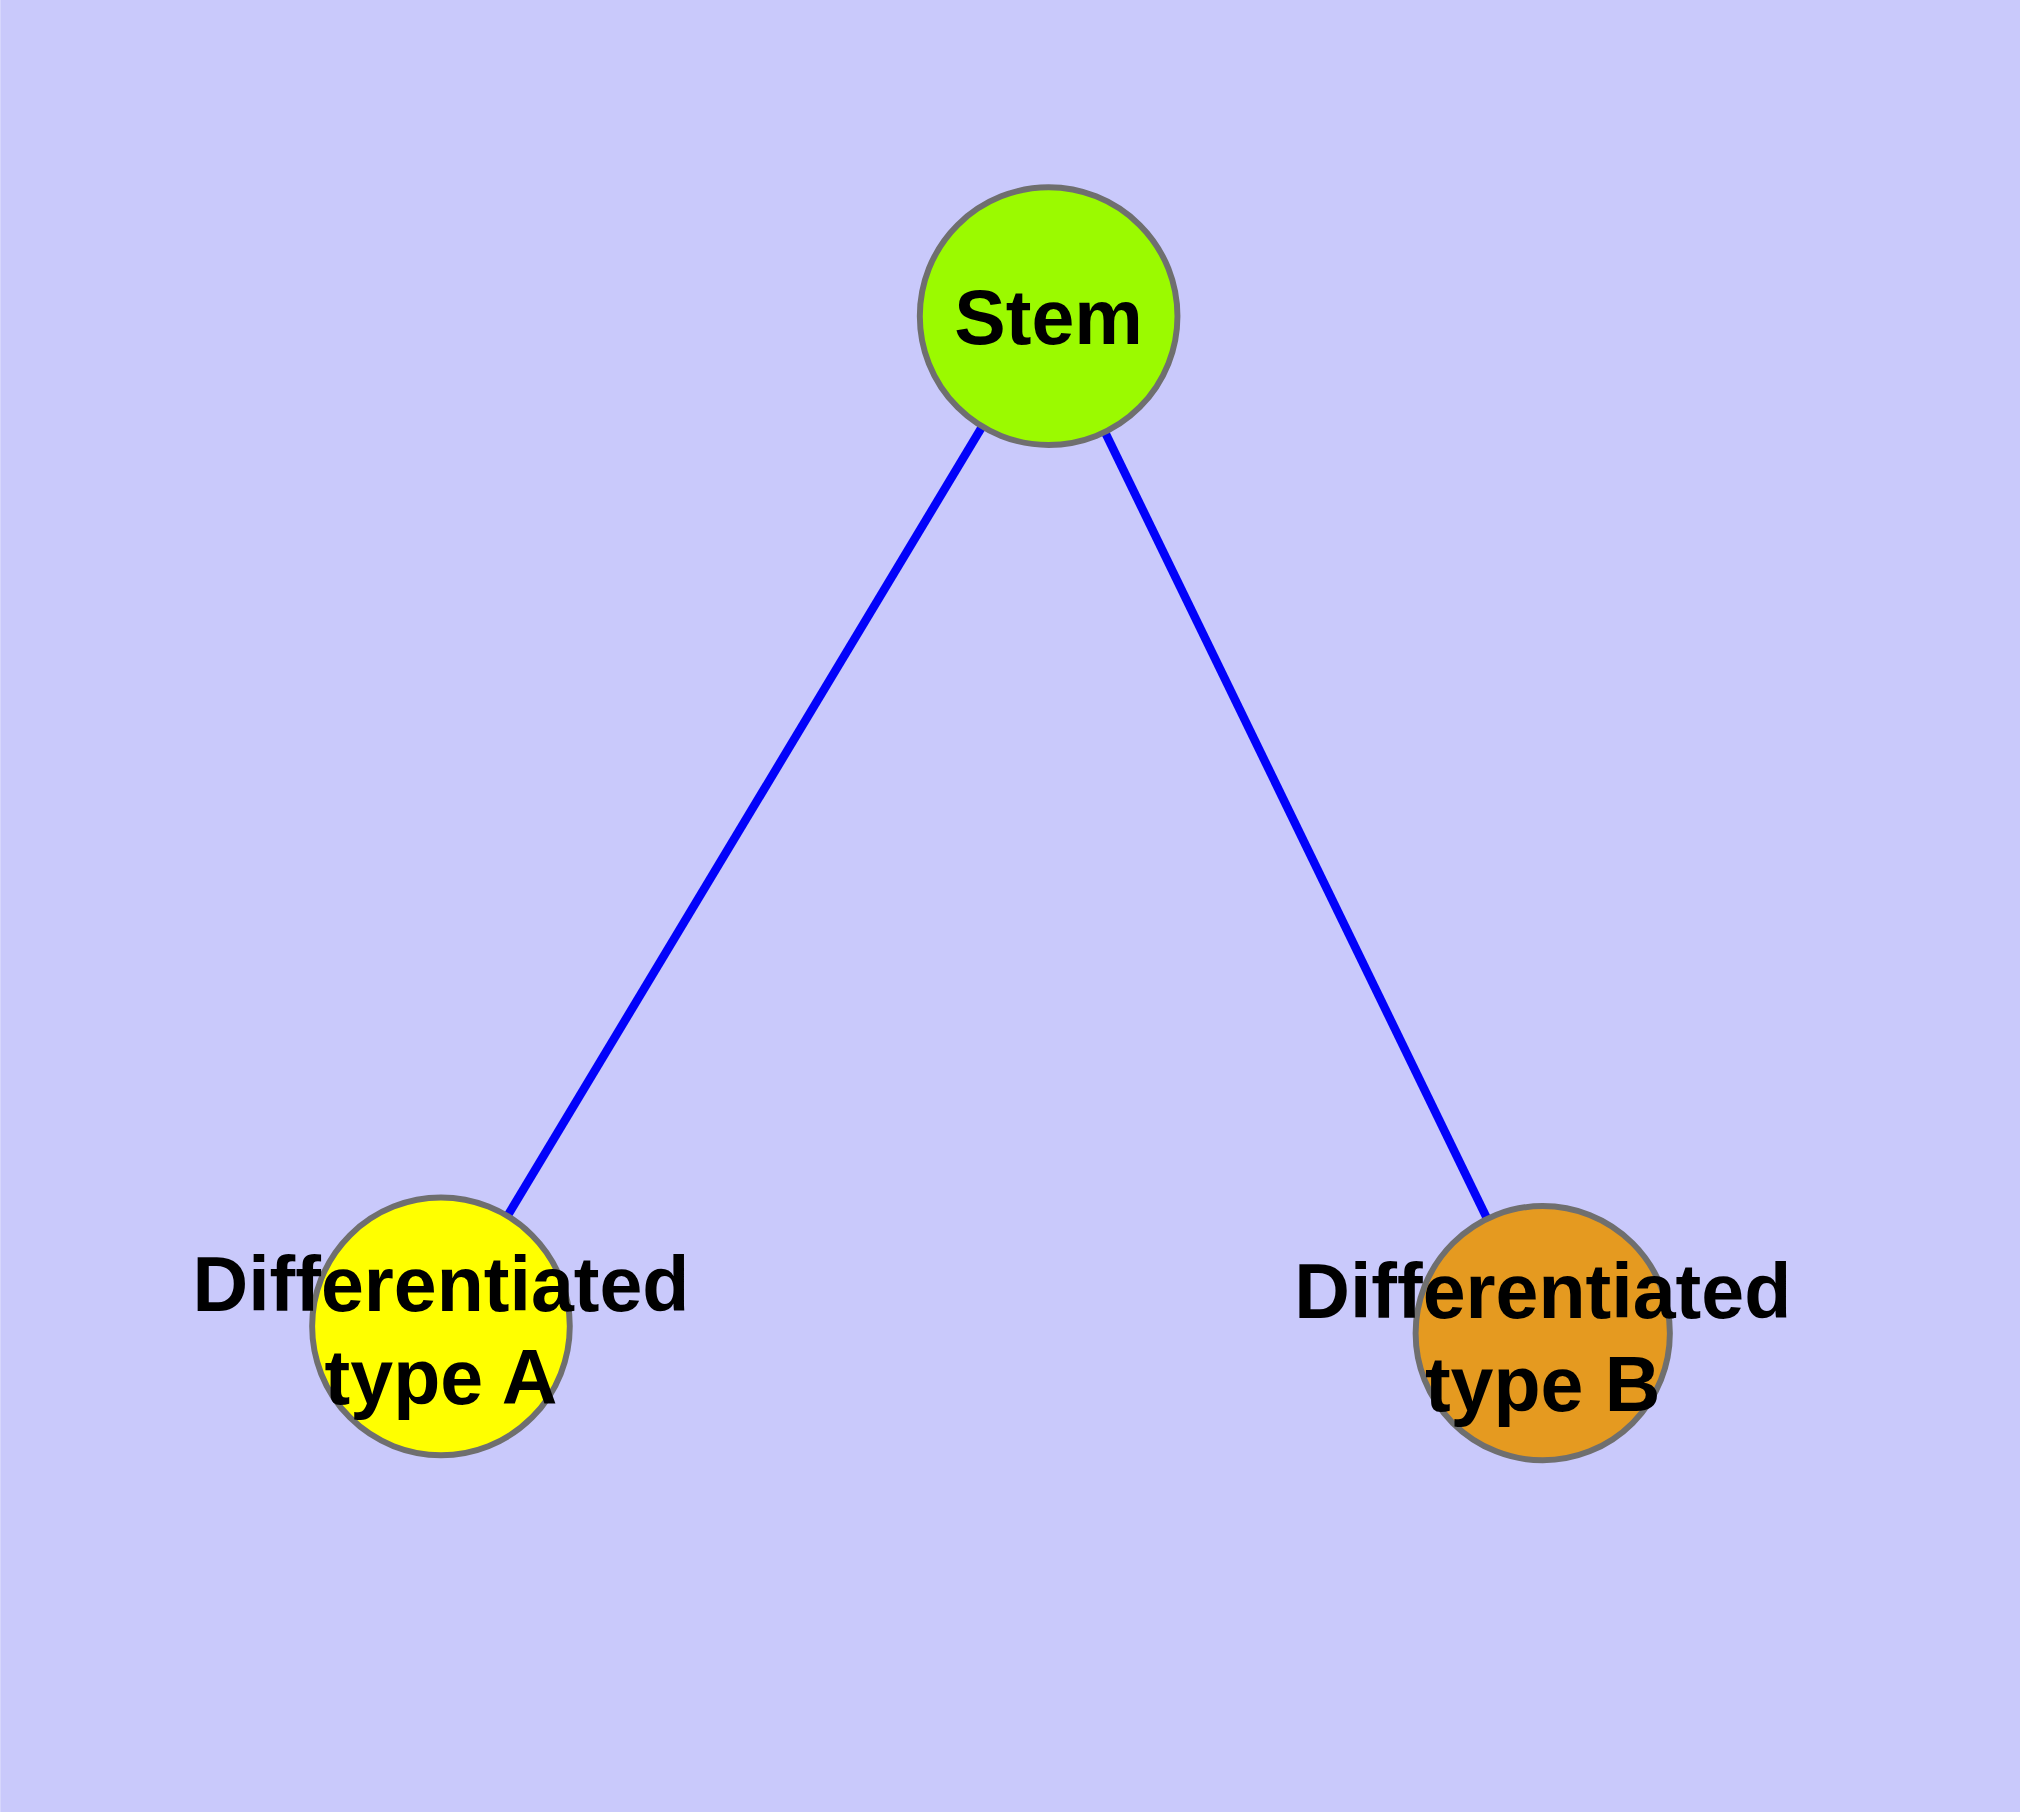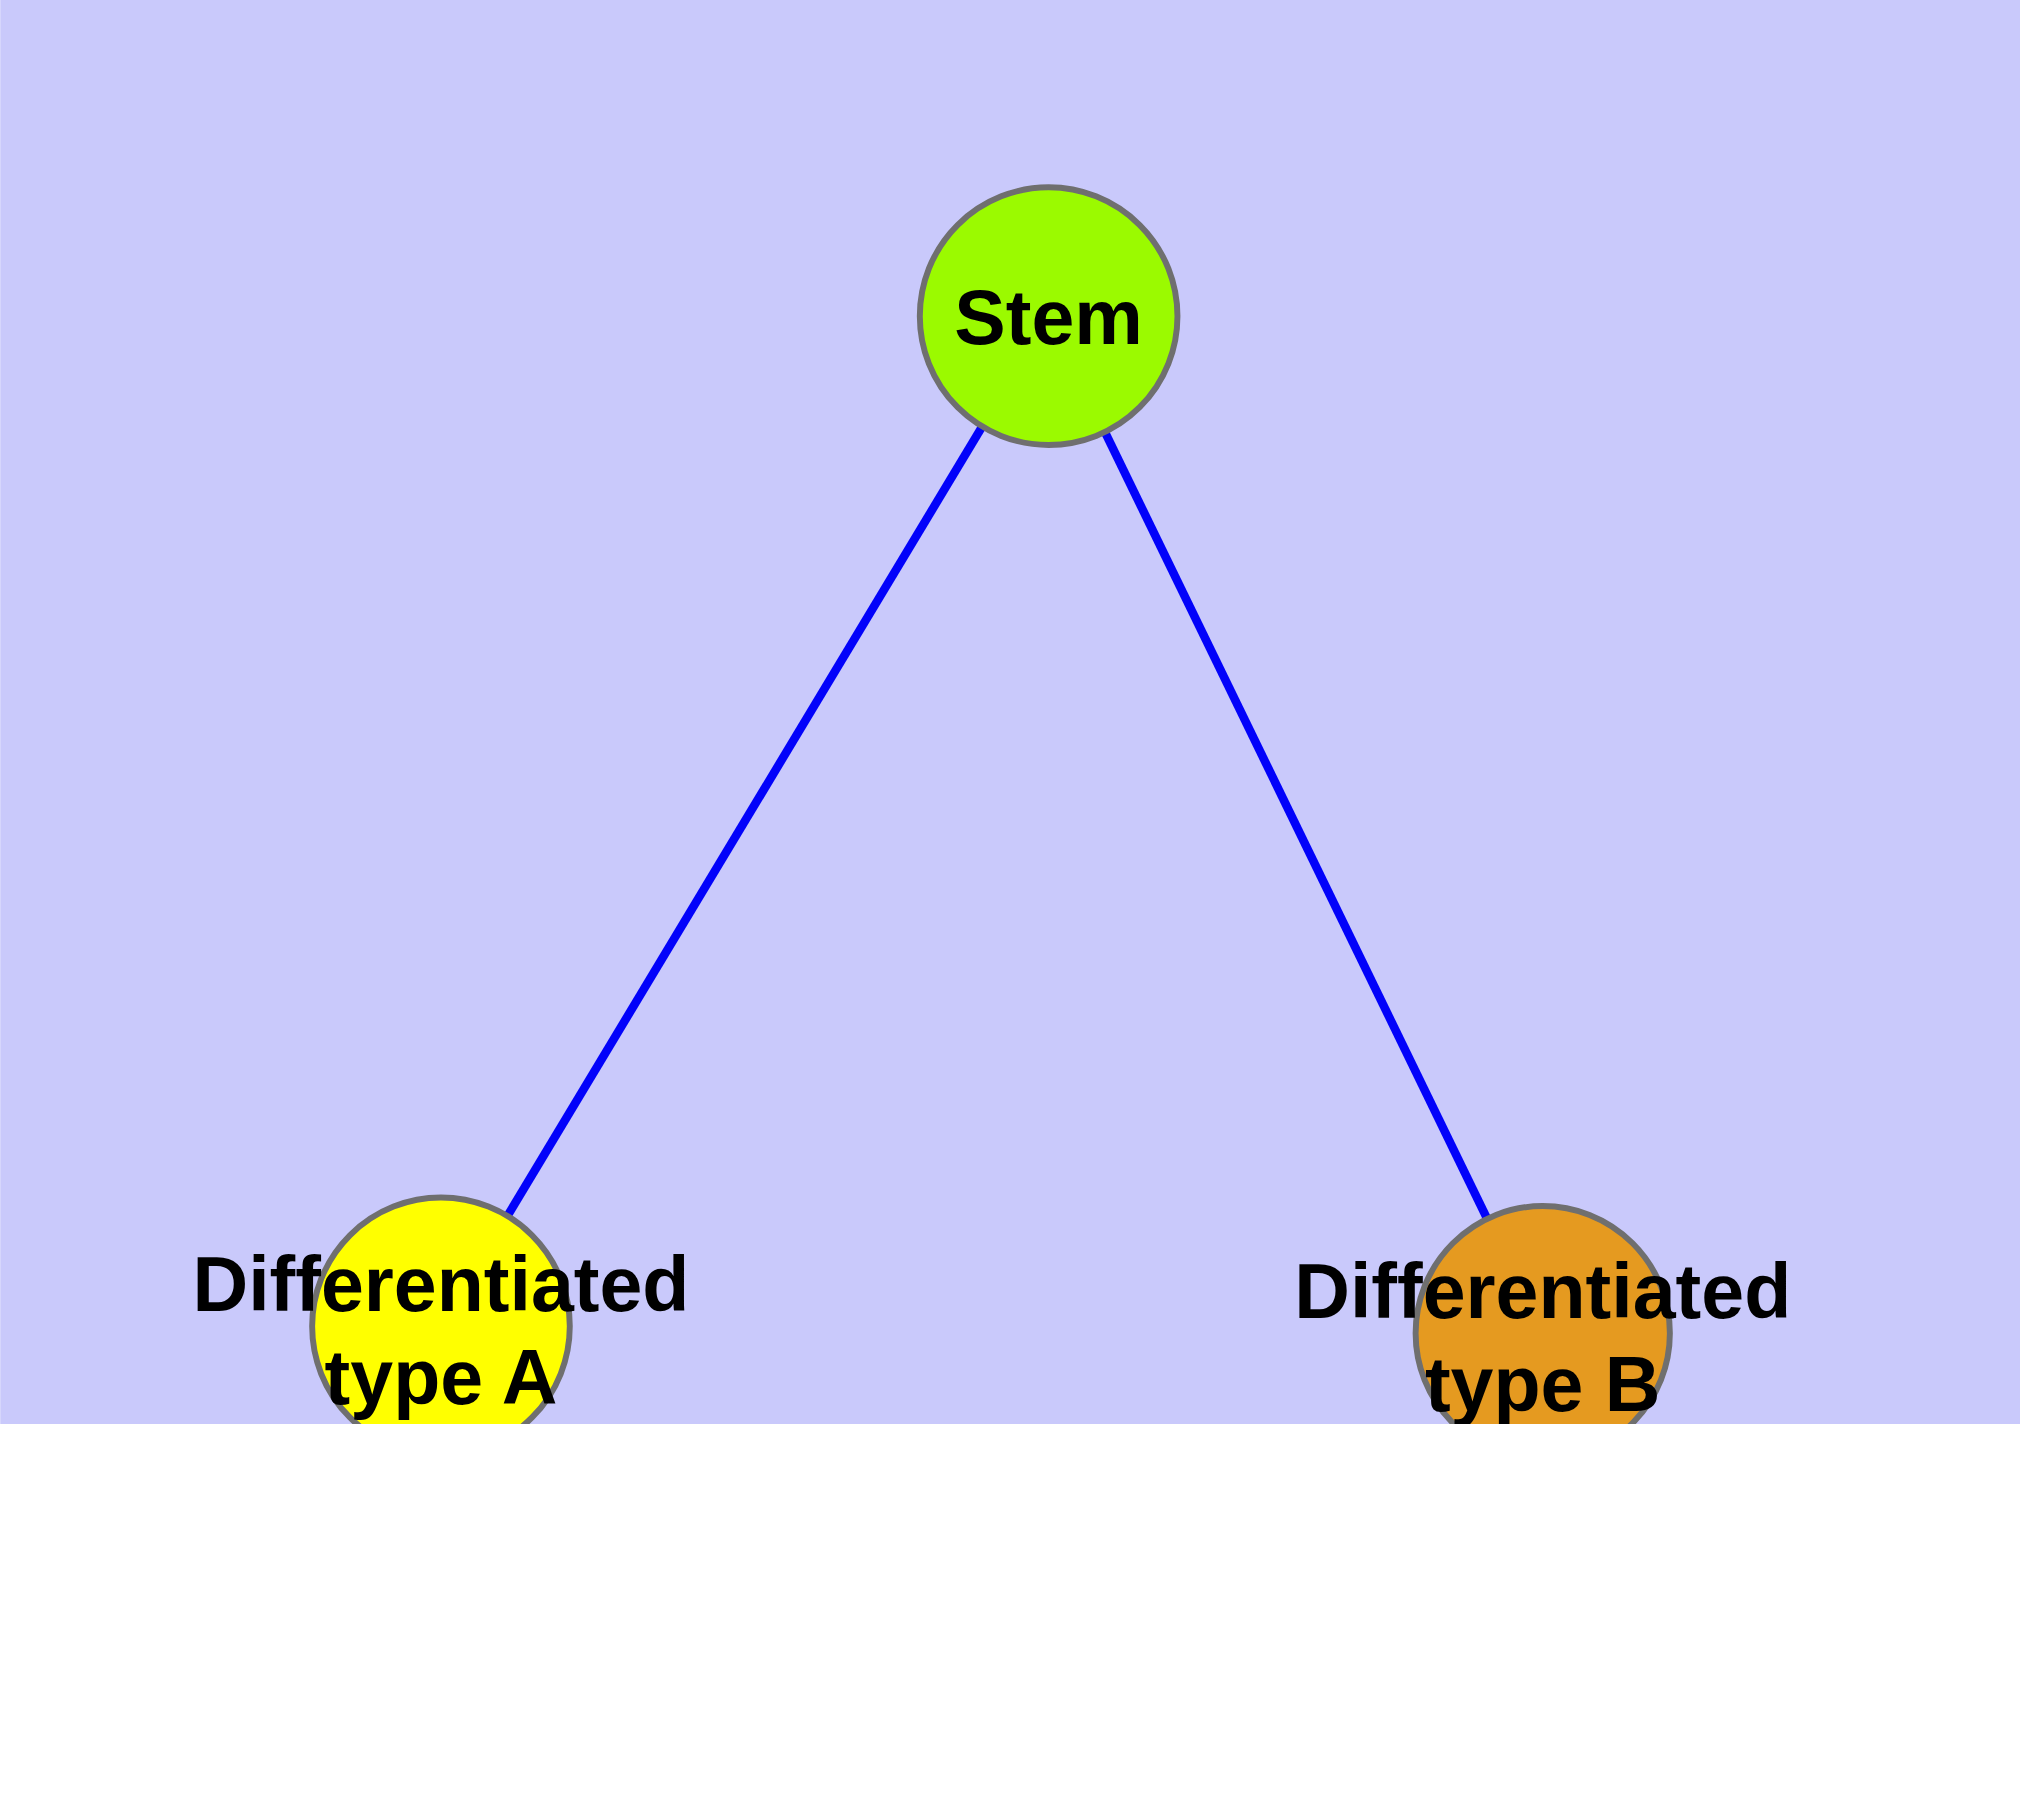--- a/index.html
+++ b/index.html
@@ -3,21 +3,21 @@
 <meta charset="utf-8">
 <style>
   html, body {
     margin: 0;
     padding: 0;
     background: #ffffff;
   }
   .canvas {
     position: relative;
     width: 2021px;
-    height: 1424px;
+    height: 1812px;
     overflow: hidden;
   }
   svg {
     display: block;
   }
   .node-circle {
     stroke-width: 7px;
   }
   .edge-line {
     stroke-width: 10px;

